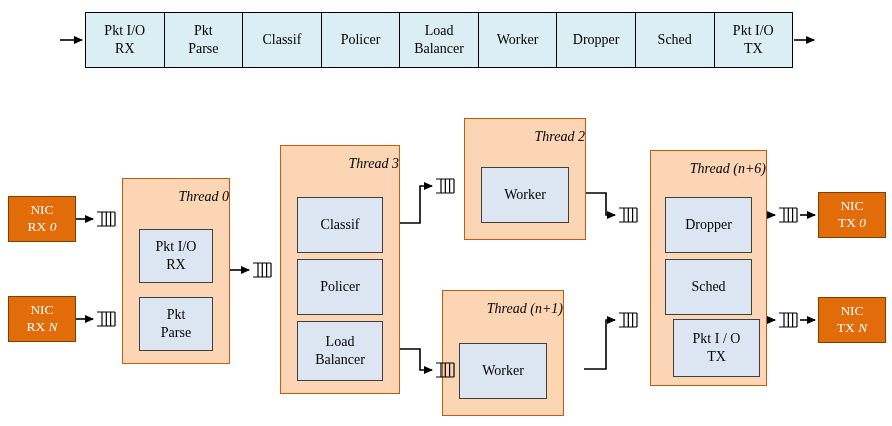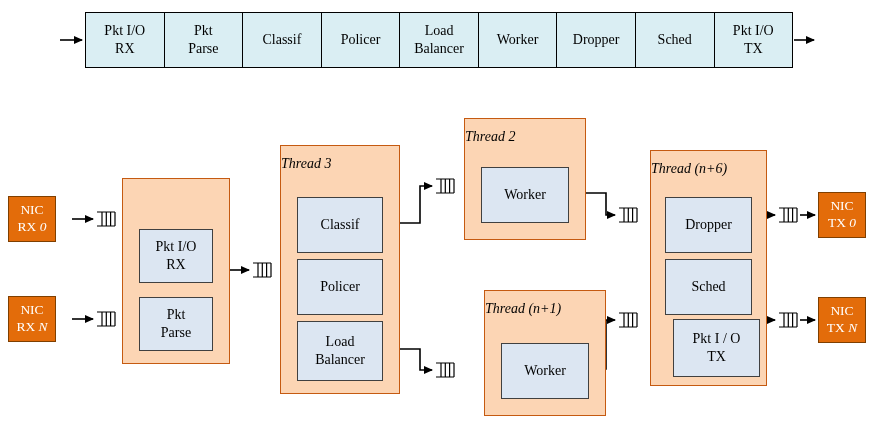--- a/index.html
+++ b/index.html
@@ -12,29 +12,29 @@
   
   .pipeline{position:absolute;left:85px;top:12px;width:708px;height:56px;display:flex;}
   .pbox{
     flex:1;display:flex;align-items:center;justify-content:center;text-align:center;
     white-space:pre-line;background:#daeef3;border:1px solid #000;margin-left:-1px;
     font-size:14px;line-height:1.3;
   }
   .pbox:first-child{margin-left:0;}
   
   .thread{position:absolute;background:#fcd5b4;border:1px solid #c55a11;}
-  .ttitle{position:absolute;top:10px;left:0;right:0;text-align:left;font-style:italic;font-size:14px;}
+  .ttitle{position:absolute;top:10px;left:0;right:0;text-align:right;font-style:italic;font-size:14px;}
   .stage{
     position:absolute;background:#dce6f2;border:1px solid #404040;
     display:flex;align-items:center;justify-content:center;text-align:center;
     white-space:pre-line;font-size:14px;line-height:1.3;
   }
   
   .nic{
-    position:absolute;width:48px;height:46px;background:#e36c0a;border:1.5px solid #7f3f00;
+    position:absolute;width:68px;height:46px;background:#e36c0a;border:1.5px solid #7f3f00;
     color:#fff;display:flex;flex-direction:column;align-items:center;justify-content:center;
     font-size:13.5px;line-height:1.25;box-sizing:border-box;
   }
   .nic .sfx{font-style:italic;}
   
   .queue{position:absolute;width:22px;height:22px;}
 </style>
 </head>
 <body>
 
@@ -80,40 +80,41 @@
   <div class="nic" style="left:8px;top:196px;">
     <div>NIC</div>
     <div><span>RX</span> <span class="sfx">0</span></div>
   </div>
   <div class="nic" style="left:8px;top:296px;">
     <div>NIC</div>
     <div><span>RX</span> <span class="sfx">N</span></div>
   </div>
 
   <div class="thread" style="left:122px;top:178px;width:106px;height:184px;">
+    <div class="ttitle">Thread 0</div>
     <div class="stage" style="left:16px;top:50px;width:72px;height:52px;">Pkt I/O
 RX</div>
     <div class="stage" style="left:16px;top:118px;width:72px;height:52px;">Pkt
 Parse</div>
   </div>
 
   <div class="thread" style="left:280px;top:145px;width:118px;height:247px;">
     <div class="ttitle">Thread 3</div>
     <div class="stage" style="left:16px;top:51px;width:84px;height:54px;">Classif</div>
     <div class="stage" style="left:16px;top:113px;width:84px;height:54px;">Policer</div>
     <div class="stage" style="left:16px;top:175px;width:84px;height:58px;">Load
 Balancer</div>
   </div>
 
   <div class="thread" style="left:464px;top:118px;width:120px;height:120px;">
     <div class="ttitle">Thread 2</div>
     <div class="stage" style="left:16px;top:48px;width:86px;height:54px;">Worker</div>
   </div>
 
-  <div class="thread" style="left:484px;top:290px;width:120px;height:124px;">
+  <div class="thread" style="left:442px;top:290px;width:120px;height:124px;">
     <div class="ttitle">Thread (n+1)</div>
     <div class="stage" style="left:16px;top:52px;width:86px;height:54px;">Worker</div>
   </div>
 
   <div class="thread" style="left:650px;top:150px;width:115px;height:234px;">
     <div class="ttitle">Thread (n+6)</div>
     <div class="stage" style="left:14px;top:46px;width:85px;height:54px;">Dropper</div>
     <div class="stage" style="left:14px;top:108px;width:85px;height:54px;">Sched</div>
     <div class="stage" style="left:22px;top:168px;width:85px;height:56px;">Pkt I / O
 TX</div>

